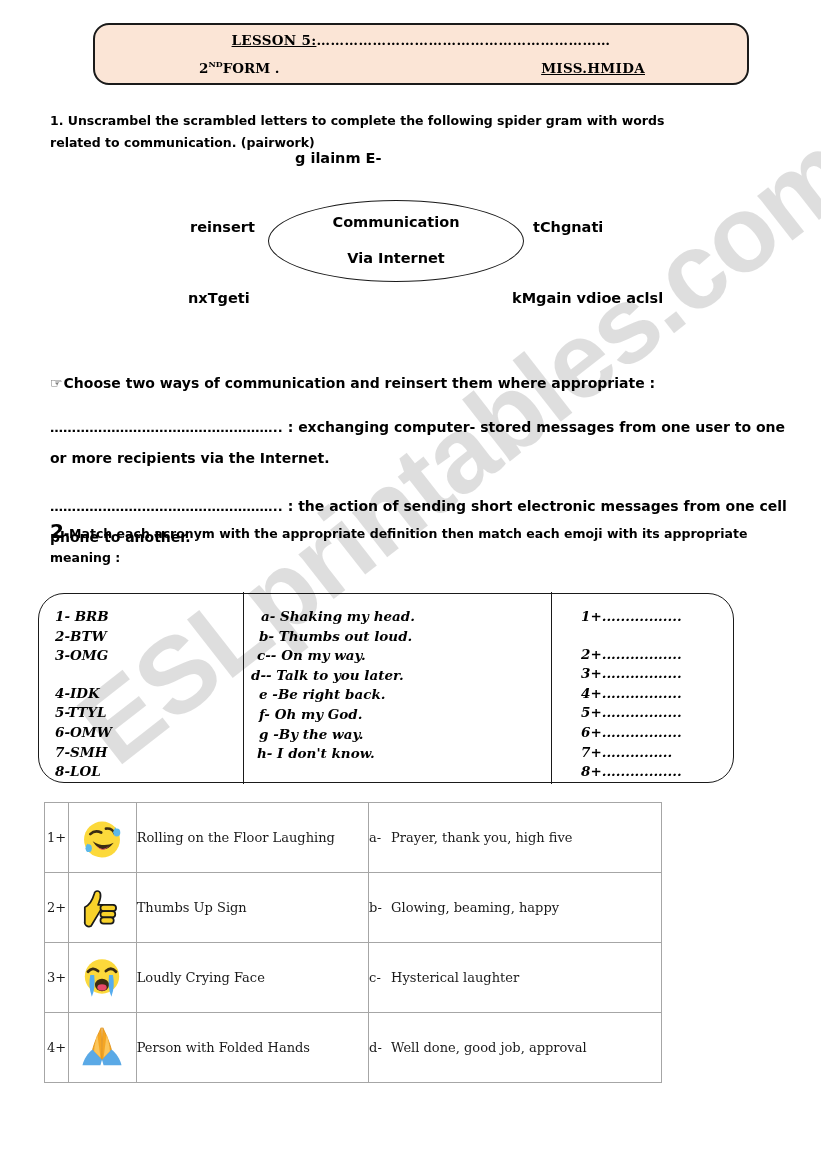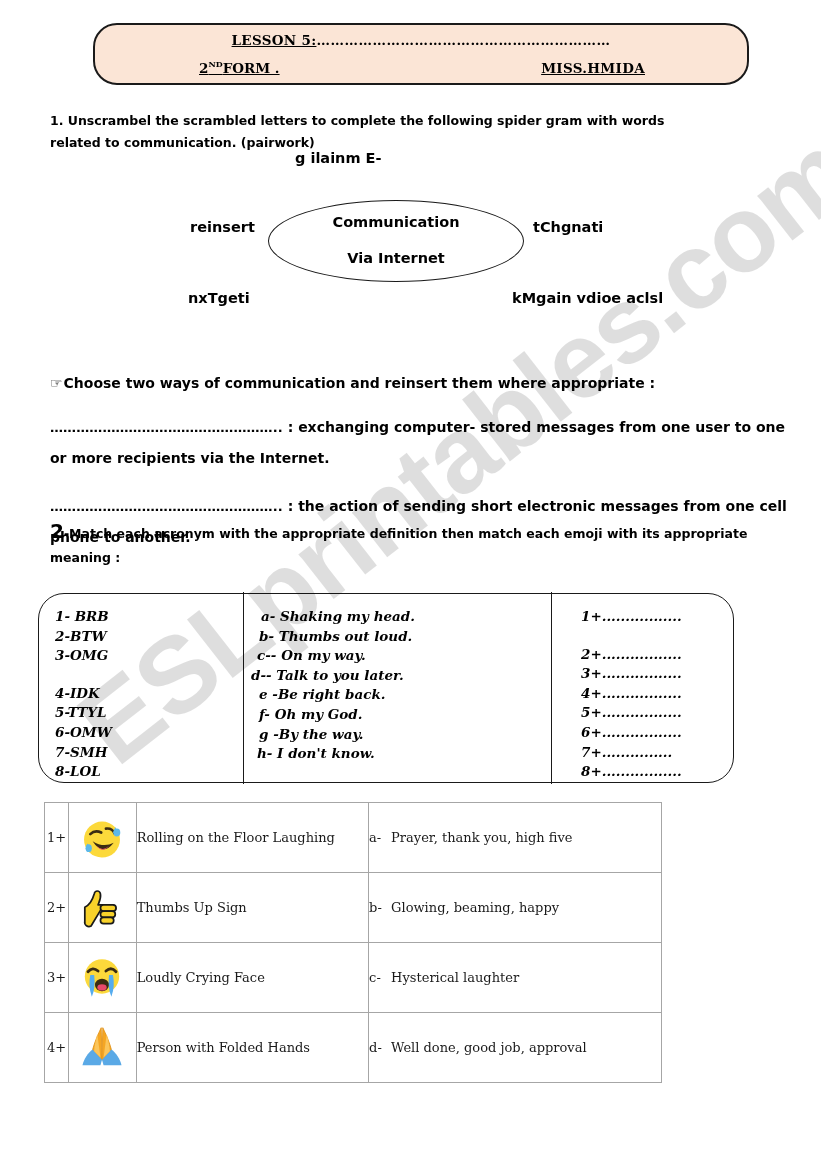--- a/index.html
+++ b/index.html
@@ -41,21 +41,21 @@
 
   
   #header-box {
     position: absolute;
     left: 93px;
     top: 23px;
     width: 656px;
     height: 62px;
     background: #fbe5d6;
     border: 2px solid #1a1a1a;
-    border-radius: 24px;
+    border-radius: 16px;
     box-sizing: border-box;
     z-index: 2;
   }
   .hdr-line1 {
     position: absolute;
     left: 0; right: 0;
     top: 7px;
     text-align: center;
     font-family: "DejaVu Serif", serif;
     font-weight: bold;
@@ -76,21 +76,20 @@
     right: 22px;
     display: flex;
     justify-content: space-between;
     align-items: baseline;
     font-family: "DejaVu Serif", serif;
     font-weight: bold;
     font-size: 13.5px;
   }
   .hdr-form {
     padding-left: 82px;
-    text-decoration: underline;
   }
   .hdr-form sup {
     font-size: 8px;
     vertical-align: super;
   }
   .hdr-teacher {
     text-decoration: underline;
     padding-right: 80px;
     letter-spacing: 0.3px;
   }

